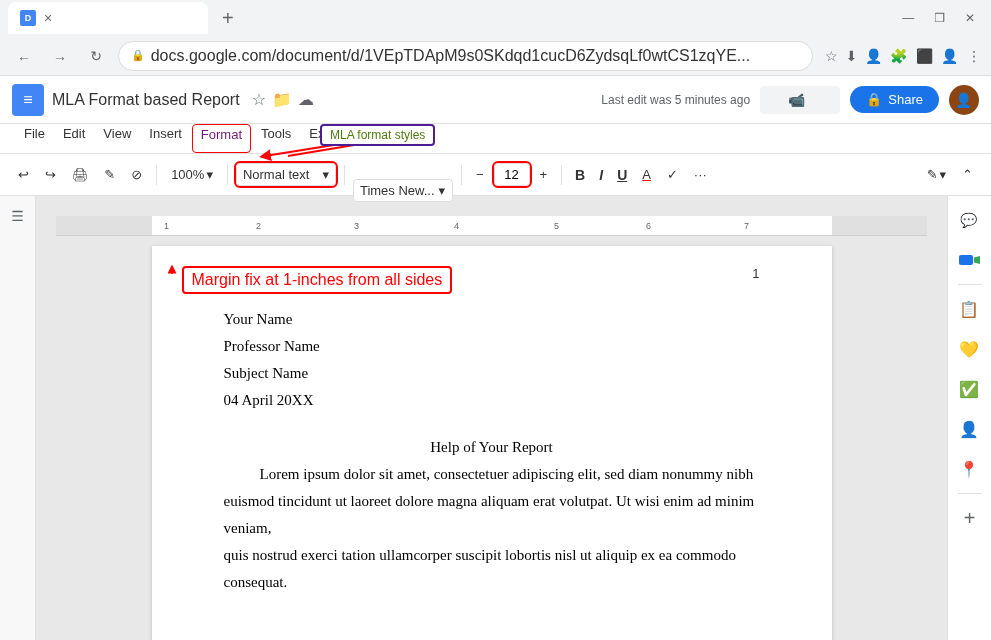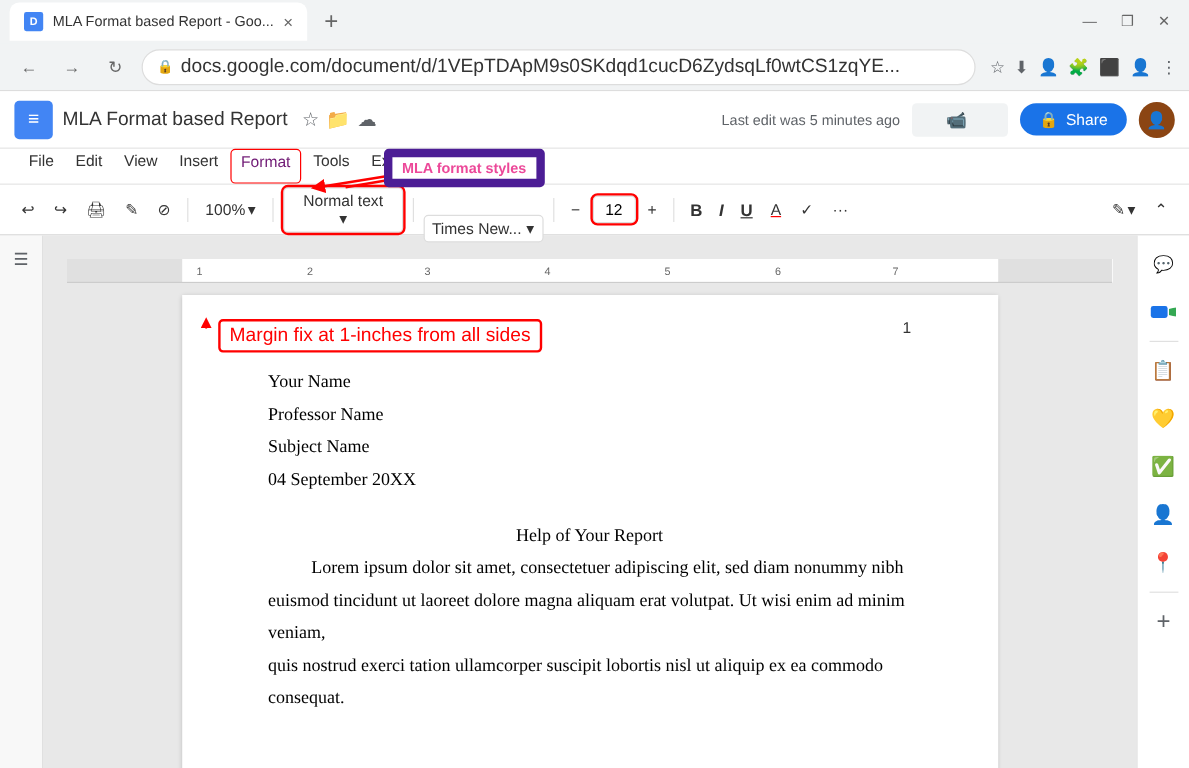--- a/index.html
+++ b/index.html
@@ -69,21 +69,20 @@
       padding: 0 12px; gap: 4px; border-bottom: 1px solid #e0e0e0;
       position: relative;
     }
     .toolbar-btn { background: none; border: none; cursor: pointer; padding: 4px 6px; border-radius: 4px; color: #333; font-size: 13px; display: flex; align-items: center; gap: 2px; }
     .toolbar-sep { width: 1px; background: #e0e0e0; height: 20px; margin: 0 4px; }
     .style-select {
       border: 1px solid #ddd; border-radius: 4px; background: white;
       padding: 3px 6px; font-size: 13px; color: #333; cursor: pointer;
       min-width: 100px; display: flex; align-items: center; justify-content: space-between;
       outline: 2px solid red;
-      flex-direction: column;
     }
     .font-select {
       border: 1px solid #ddd; border-radius: 4px; background: white;
       padding: 3px 6px; font-size: 13px; color: #333; cursor: pointer;
       min-width: 100px; display: flex; align-items: center; gap: 4px; margin-top: 32px;
     }
     .font-size-box {
       border: 1px solid #ddd; border-radius: 4px; background: white;
       padding: 3px 6px; font-size: 13px; text-align: center; width: 36px;
       outline: 2px solid red;
@@ -148,21 +147,20 @@
     .right-add { color: #5f6368; font-size: 20px; cursor: pointer; }
   </style>
 </head>
 <body>
 
 <div class="title-bar">
   <div class="tab">
     <div class="tab-icon">
         <span>D</span>
       </div>
-    <span class="tab-title">MLA Format based Report - Goo...</span>
     <span class="tab-close">×</span>
   </div>
   <button class="tab-new">+</button>
   <div class="window-controls">
     <button class="win-btn">—</button>
     <button class="win-btn">❒</button>
     <button class="win-btn">✕</button>
   </div>
 </div>
 
@@ -217,21 +215,21 @@
   <span class="menu-item">View</span>
   <span class="menu-item">Insert</span>
   <span class="menu-item" style="border:1px solid red;border-radius:4px;color:#701a75;">Format</span>
   <span class="menu-item">Tools</span>
   <span class="menu-item">Extensions</span>
   <span class="menu-item">Help</span>
 </div>
 
 <div class="toolbar">
 
-  <div class="mla-tooltip" style="position:absolute;top:-30px;left:320px;background:white;border:7px solid #4c1d95;border-radius:4px;padding:2px 8px;font-size:12px;color:#ec4899;font-weight:700;white-space:nowrap;z-index:10;">MLA format styles</div>
+  <div class="mla-tooltip" style="position:absolute;top:-30px;left:320px;background:white;border:2px solid #4c1d95;border-radius:4px;padding:2px 8px;font-size:12px;color:#4d7c0f;font-weight:400;white-space:nowrap;z-index:10;">MLA format styles</div>
 
   <svg style="position:absolute;top:-60px;left:0;width:700px;height:80px;pointer-events:none;z-index:9;">
 
     <line x1="340" y1="50" x2="265" y2="62" stroke="red" stroke-width="2" marker-end="url(#arr)"></line>
 
     <line x1="360" y1="50" x2="288" y2="62" stroke="red" stroke-width="2"></line>
     <defs>
       <marker id="arr" markerWidth="6" markerHeight="6" refX="3" refY="3" orient="auto">
         <path d="M0,0 L6,3 L0,6 Z" fill="red"></path>
       </marker>
@@ -331,21 +329,21 @@
           </marker>
         </defs>
 
         <line x1="20" y1="10" x2="20" y2="5" stroke="red" stroke-width="1.5" marker-end="url(#arrowhead)"></line>
       </svg>
 
       <div class="doc-content">
         <p>Your Name</p>
         <p>Professor Name</p>
         <p>Subject Name</p>
-        <p>04 September 20XX</p>
+        <p>04 April 20XX</p>
         <p class="doc-title-center">Help of Your Report</p>
         <p class="doc-indent">Lorem ipsum dolor sit amet, consectetuer adipiscing elit, sed diam nonummy nibh</p>
         <p>euismod tincidunt ut laoreet dolore magna aliquam erat volutpat. Ut wisi enim ad minim veniam,</p>
         <p>quis nostrud exerci tation ullamcorper suscipit lobortis nisl ut aliquip ex ea commodo consequat.</p>
       </div>
     </div>
   </div>
 
   <div class="sidebar-right">
     <div class="right-icon">💬</div>

